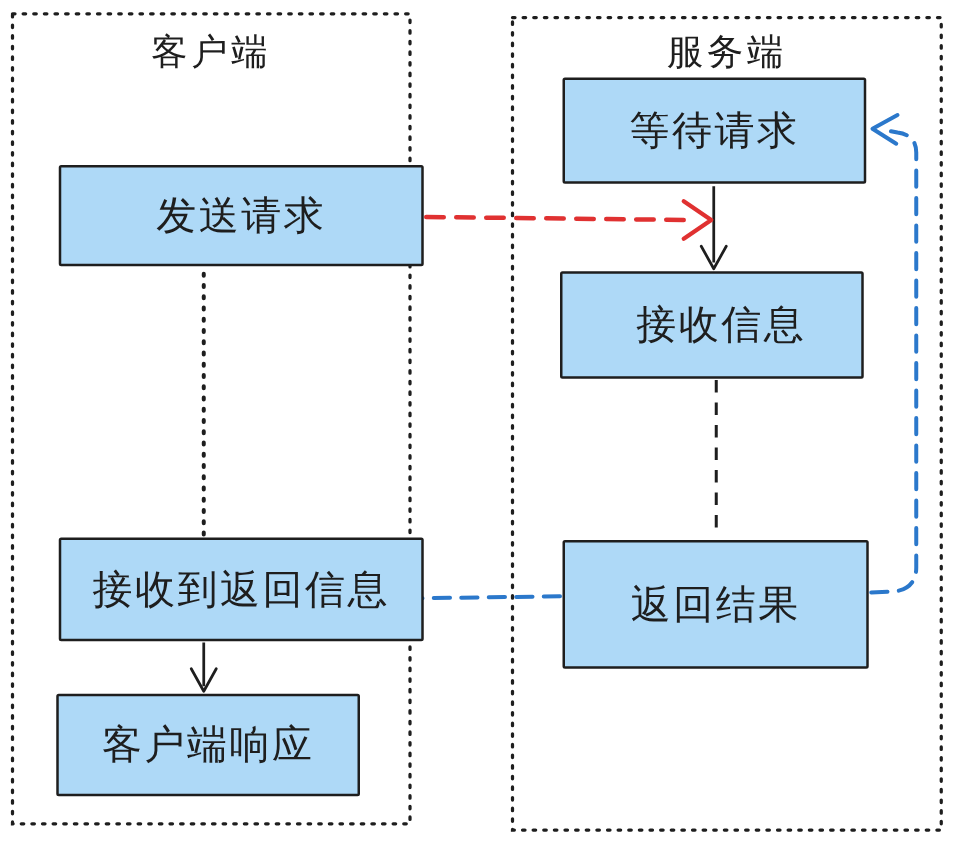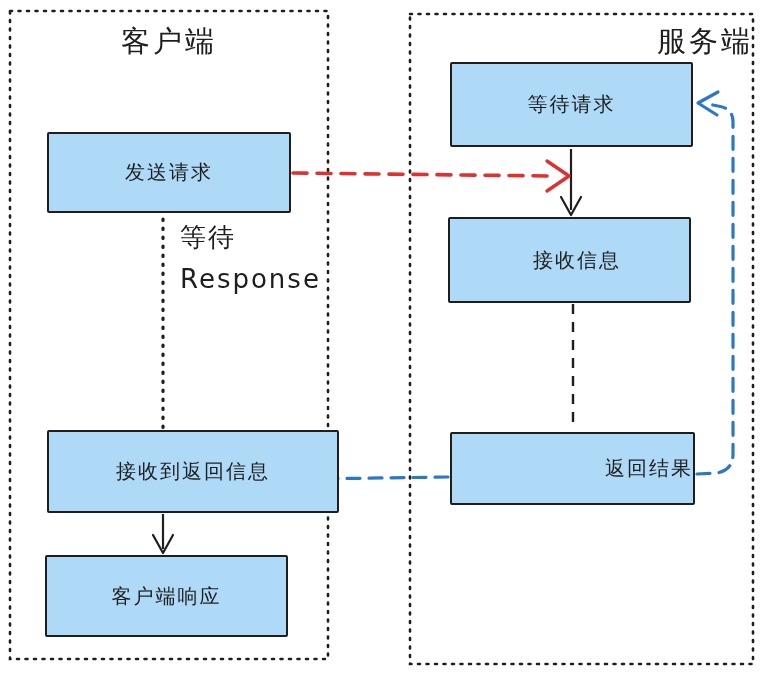--- a/index.html
+++ b/index.html
@@ -25,50 +25,50 @@
   }
   .node {
     position: absolute;
     box-sizing: border-box;
     background: var(--box-fill, #aed9f7);
     border: 2.5px solid var(--box-border, #1e1e1e);
     border-radius: 2px;
     display: flex;
     align-items: center;
     justify-content: center;
-    font-size: 20px;
+    font-size: 32px;
     letter-spacing: 2px;
     color: var(--text, #1e1e1e);
   }
   .container-title {
     position: absolute;
     text-align: center;
     font-size: 29px;
     letter-spacing: 3px;
     font-weight: 500;
     color: var(--text, #1e1e1e);
   }
   .edge-label {
     position: absolute;
     font-size: 26px;
     letter-spacing: 2px;
     line-height: 42px;
     color: var(--text, #1e1e1e);
     white-space: nowrap;
   }
   
-  .n-send    { left: 47px;  top: 132px; width: 244px; height: 81px; }
+  .n-send    { left: 47px;  top: 132px; width: 292px; height: 81px; }
   .n-recv    { left: 47px;  top: 430px; width: 292px; height: 83px; }
   .n-cresp   { left: 45px;  top: 555px; width: 243px; height: 82px; }
   .n-waitr   { left: 450px; top: 62px;  width: 243px; height: 85px; }
   .n-recvmsg { left: 448px; top: 217px; width: 243px; height: 86px; padding-left: 15px; }
-  .n-retres  { left: 450px; top: 432px; width: 245px; height: 73px; justify-content: flex-end; }
+  .n-retres  { left: 450px; top: 432px; width: 245px; height: 103px; }
 
   .t-client  { left: 10px;  top: 22px; width: 318px; }
-  .t-server  { left: 410px; top: 22px; width: 343px; text-align: right; }
+  .t-server  { left: 410px; top: 22px; width: 343px; }
   .l-wait    { left: 180px; top: 216px; }
   .l-process { left: 594px; top: 352px; }
 
   .stroke-black { stroke: var(--line-black, #1e1e1e); }
   .stroke-red   { stroke: var(--red, #e03131); }
   .stroke-blue  { stroke: var(--blue, #2b78cb); }
 </style>
 </head>
 <body>
 
@@ -115,18 +115,14 @@
   <div class="node n-waitr">
     <span>等待请求</span>
   </div>
   <div class="node n-recvmsg">
     <span>接收信息</span>
   </div>
   <div class="node n-retres">
     <span>返回结果</span>
   </div>
 
-  <div class="edge-label l-wait">
-    <div>等待</div>
-    <div>Response</div>
-  </div>
 
 </div>
 
 </body></html>

